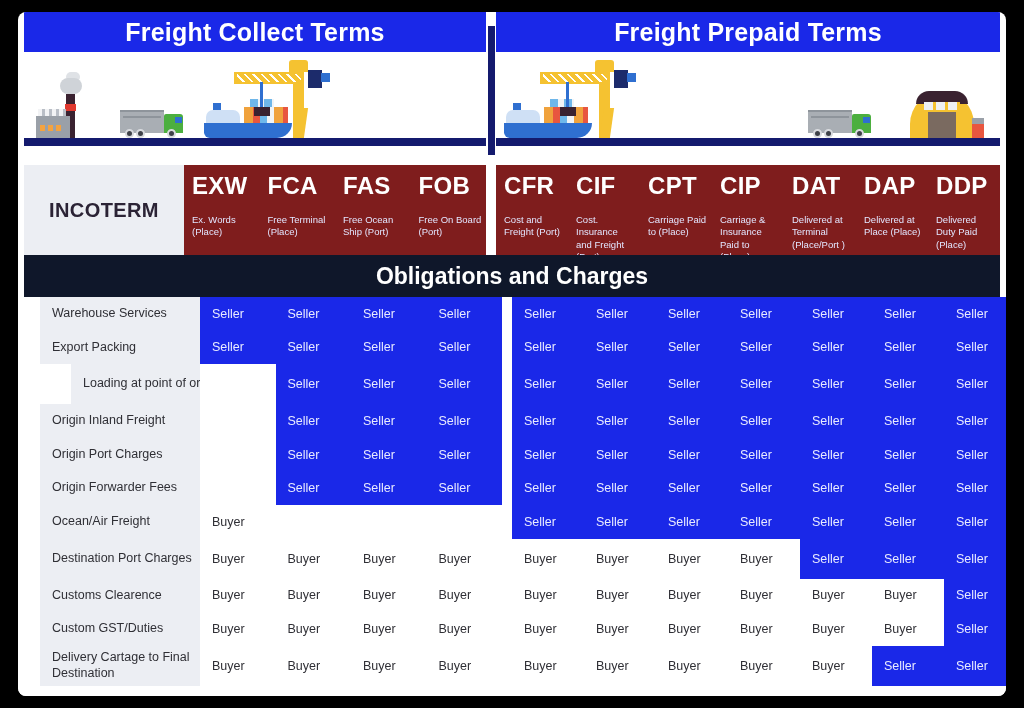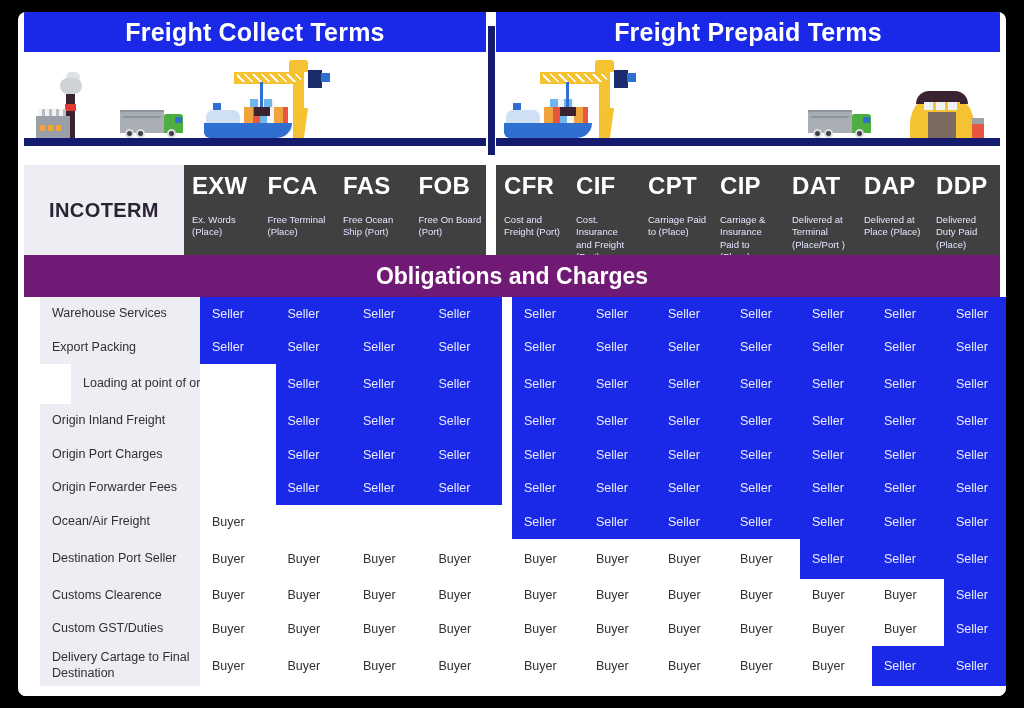--- a/index.html
+++ b/index.html
@@ -50,33 +50,33 @@
   }
 
   
   #term-band { position: absolute; left: 0; top: 153px; width: 988px; height: 90px; }
   #incoterm-label {
     position: absolute; left: 6px; top: 0; width: 160px; height: 90px;
     background: #eceef3; color: #2b2335;
     display: flex; align-items: center; justify-content: center;
     font-size: 20px; font-weight: bold; letter-spacing: .4px;
   }
-  .term-block { position: absolute; top: 0; height: 104px; background: #404040; display: flex; }
+  .term-block { position: absolute; top: 0; height: 104px; background: #7f1d1d; display: flex; }
   .term-block.left  { left: 166px; width: 302px; }
   .term-block.right { left: 478px; width: 504px; }
   .term {
     flex: 1 1 0; padding: 8px 4px 0 8px; color: #ffffff;
   }
   .term .code { font-size: 24px; font-weight: bold; line-height: 1.05; letter-spacing: .3px; }
   .term .desc { font-size: 9.5px; line-height: 1.28; margin-top: 16px; color: #e3e6ff; }
 
   
   #oblig {
     position: absolute; left: 6px; top: 243px; width: 976px; height: 42px;
-    background: #701a75; color: #fff;
+    background: #0f172a; color: #fff;
     display: flex; align-items: center; justify-content: center;
     font-size: 23px; font-weight: bold;
   }
 
   
   #matrix { position: absolute; left: 0; top: 285px; width: 988px; height: 399px; background: #fff; }
   .mrow { position: absolute; left: 16px; width: 988px; display: flex; }
   .rowlabel {
     position: absolute; left: 6px; width: 160px;
     background: #eceef3; color: #2f2f35;
@@ -412,21 +412,21 @@
             <div class="cell seller">Seller</div>
             <div class="cell seller">Seller</div>
             <div class="cell seller">Seller</div>
             <div class="cell seller">Seller</div>
             <div class="cell seller">Seller</div>
             <div class="cell seller">Seller</div>
             <div class="cell seller">Seller</div>
           </div>
         </div>
         <div class="mrow" style="top: 241.6px; height: 40px;">
-          <div class="rowlabel" style="top: 0px; height: 40px;">Destination Port Seller</div>
+          <div class="rowlabel" style="top: 0px; height: 40px;">Destination Port Charges</div>
           <div class="cellgrid left">
             <div class="cell buyer">Buyer</div>
             <div class="cell buyer">Buyer</div>
             <div class="cell buyer">Buyer</div>
             <div class="cell buyer">Buyer</div>
           </div>
           <div class="cellgrid right">
             <div class="cell buyer">Buyer</div>
             <div class="cell buyer">Buyer</div>
             <div class="cell buyer">Buyer</div>

